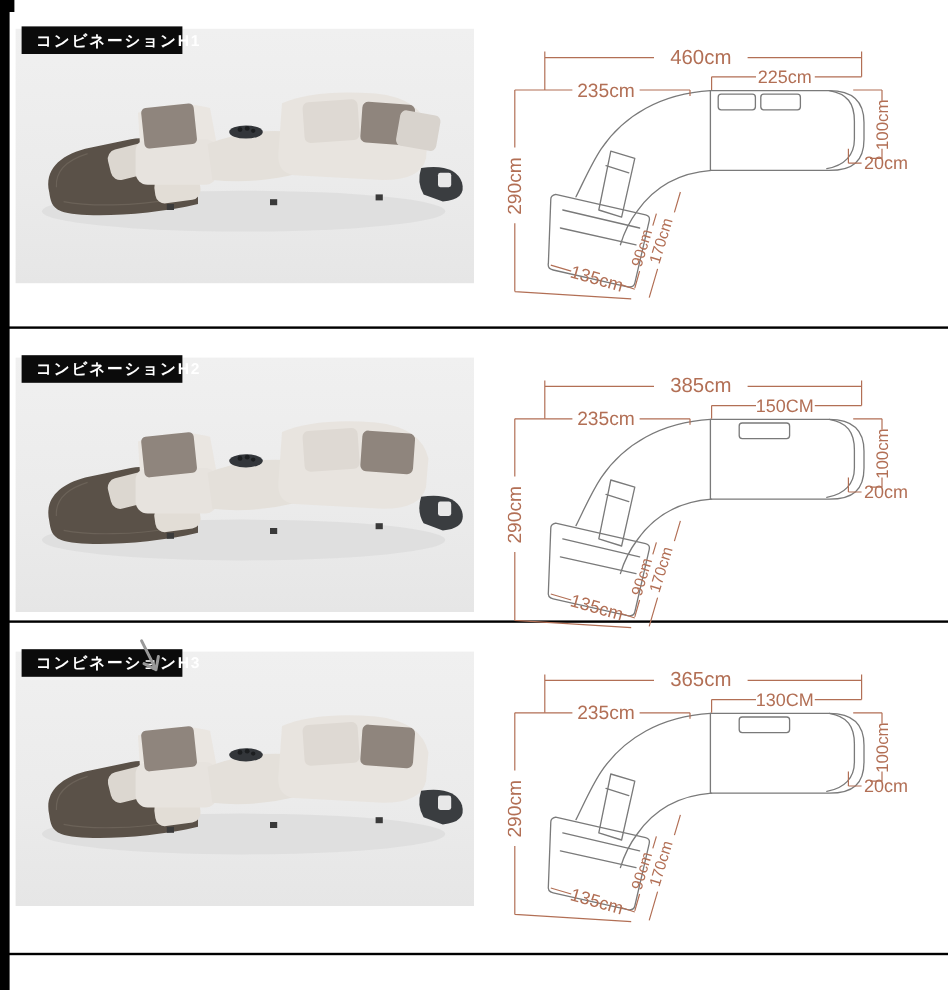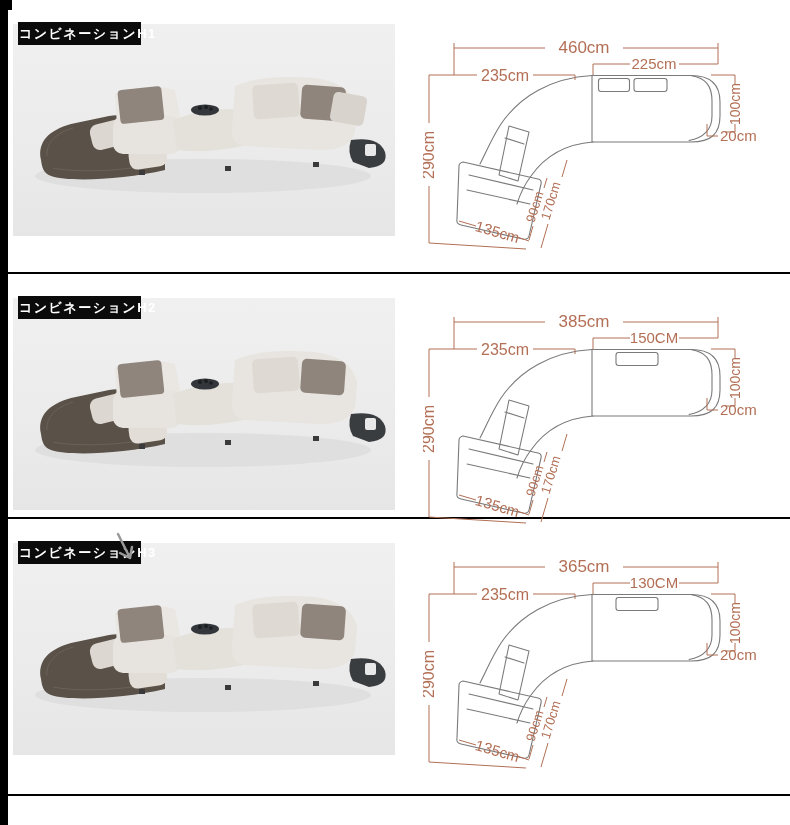--- a/index.html
+++ b/index.html
@@ -15,21 +15,21 @@
   .row.r3{height:275px;}
   .divider{width:790px;height:2px;background:#000;}
   .photo-card{
     position:absolute;left:13px;top:24px;width:382px;height:212px;
     background:linear-gradient(180deg,#f0f0f0 0%,#ebebeb 60%,#e6e6e6 100%);
   }
   .photo-card svg.photo{position:absolute;left:0;top:0;width:382px;height:212px;}
   .label{
     position:absolute;left:5px;top:-2px;width:122px;height:23px;background:#0b0b0b;
     color:#ffffff;font-size:13px;font-weight:bold;line-height:23px;
-    padding-left:1px;letter-spacing:1.5px;white-space:nowrap;overflow:visible;
+    padding-left:12px;letter-spacing:1.5px;white-space:nowrap;overflow:visible;
   }
   .cursor-arrow{position:absolute;left:92px;top:-9px;}
   .diagram{position:absolute;left:423px;top:18px;width:340px;height:250px;}
   .diagram svg{width:340px;height:250px;}
   .dim-text{fill:#b26f55;}
   .dim-line{stroke:#b26f55;stroke-width:1;fill:none;}
   .sofa-line{stroke:#7a7a7a;stroke-width:1.1;fill:none;stroke-linejoin:round;stroke-linecap:round;}
   text{font-family:"Liberation Sans","DejaVu Sans",sans-serif;}
 </style>
 </head>

